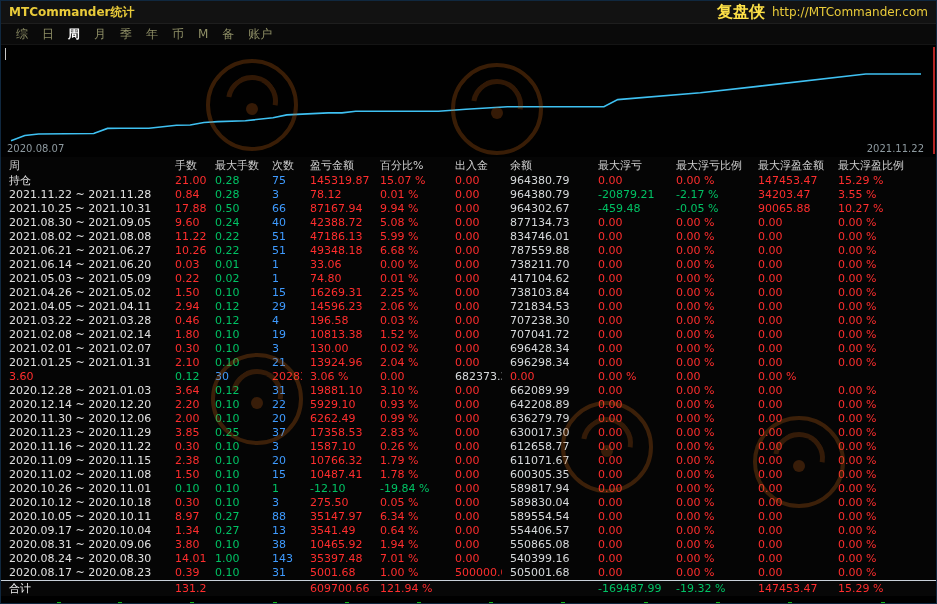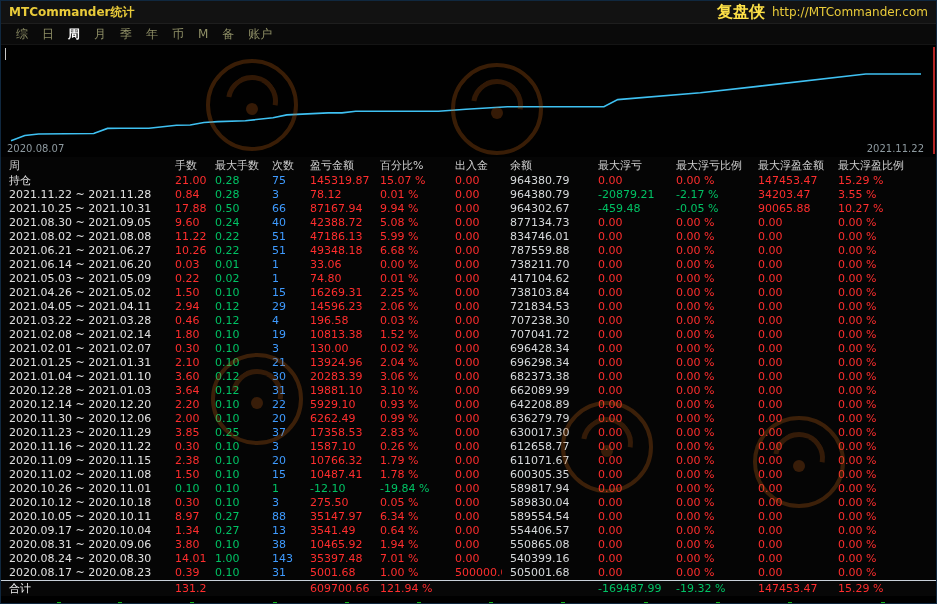--- a/index.html
+++ b/index.html
@@ -307,21 +307,20 @@
           <div class="td" style="color: rgb(255, 46, 46);">13924.96</div>
           <div class="td" style="color: rgb(255, 46, 46);">2.04 %</div>
           <div class="td" style="color: rgb(255, 46, 46);">0.00</div>
           <div class="td" style="color: rgb(214, 217, 219);">696298.34</div>
           <div class="td" style="color: rgb(255, 46, 46);">0.00</div>
           <div class="td" style="color: rgb(255, 46, 46);">0.00 %</div>
           <div class="td" style="color: rgb(255, 46, 46);">0.00</div>
           <div class="td" style="color: rgb(255, 46, 46);">0.00 %</div>
         </div>
         <div class="tr">
-          <div class="td col-period">2021.01.04 ~ 2021.01.10</div>
           <div class="td" style="color: rgb(255, 46, 46);">3.60</div>
           <div class="td" style="color: rgb(0, 194, 100);">0.12</div>
           <div class="td" style="color: rgb(63, 155, 255);">30</div>
           <div class="td" style="color: rgb(255, 46, 46);">20283.39</div>
           <div class="td" style="color: rgb(255, 46, 46);">3.06 %</div>
           <div class="td" style="color: rgb(255, 46, 46);">0.00</div>
           <div class="td" style="color: rgb(214, 217, 219);">682373.38</div>
           <div class="td" style="color: rgb(255, 46, 46);">0.00</div>
           <div class="td" style="color: rgb(255, 46, 46);">0.00 %</div>
           <div class="td" style="color: rgb(255, 46, 46);">0.00</div>

